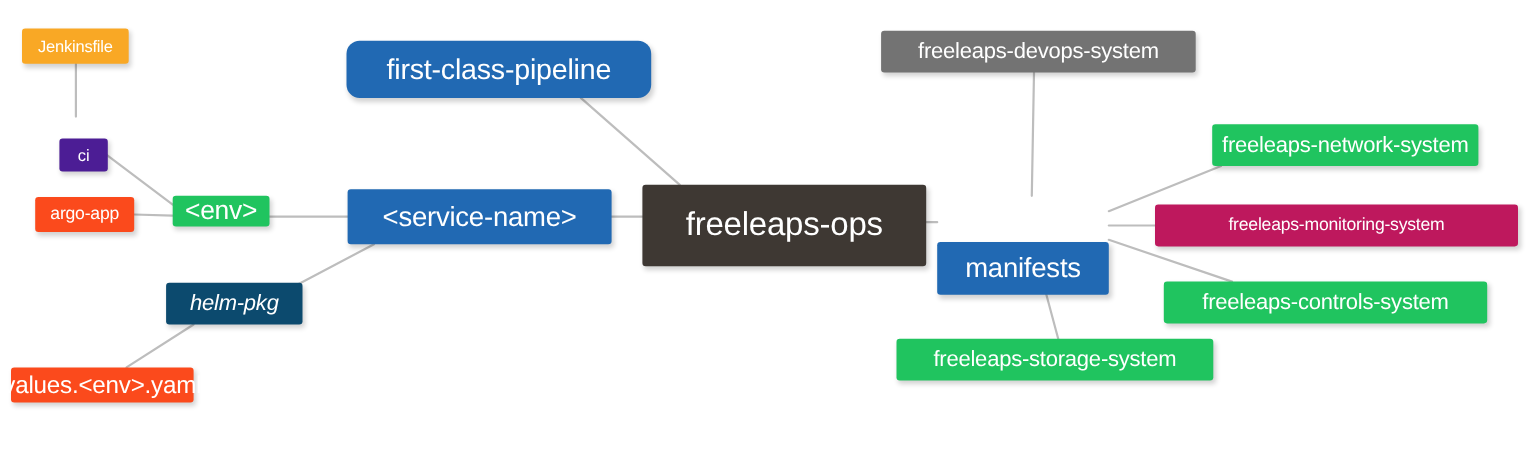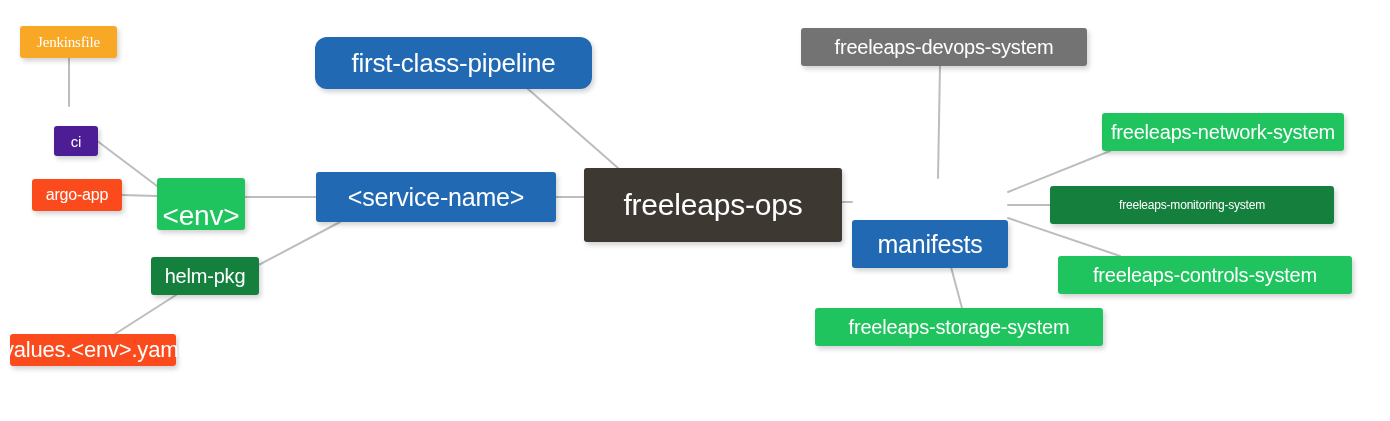--- a/index.html
+++ b/index.html
@@ -69,45 +69,45 @@
       </div>
       <div class="node" style="left: 316px; top: 172px; width: 240px; height: 50px; background: rgb(33, 105, 179); font-size: 25px;">
         <span class="node-label">&lt;service-name&gt;</span>
       </div>
       <div class="node" style="left: 852px; top: 178px; width: 156px; height: 48px; background: rgb(33, 105, 179); font-size: 25px; margin-top: 42px;">
         <span class="node-label">manifests</span>
       </div>
       <div class="node" style="left: 315px; top: 37px; width: 277px; height: 52px; background: rgb(33, 105, 179); font-size: 26px; border-radius: 12px;">
         <span class="node-label">first-class-pipeline</span>
       </div>
-      <div class="node" style="left: 157px; top: 178px; width: 88px; height: 52px; background: rgb(32, 196, 95); font-size: 28px; align-items: flex-end;">
+      <div class="node" style="left: 157px; top: 178px; width: 88px; height: 28px; background: rgb(32, 196, 95); font-size: 24px;">
         <span class="node-label">&lt;env&gt;</span>
       </div>
-      <div class="node" style="left: 151px; top: 257px; width: 108px; height: 38px; background: #15803d; font-size: 20px;">
+      <div class="node" style="left: 151px; top: 257px; width: 124px; height: 38px; background: #0c4a6e; font-size: 20px; font-style: italic;">
         <span class="node-label">helm-pkg</span>
       </div>
       <div class="node" style="left: 32px; top: 179px; width: 90px; height: 32px; background: rgb(251, 74, 28); font-size: 16px;">
         <span class="node-label">argo-app</span>
       </div>
       <div class="node" style="left: 54px; top: 106px; width: 44px; height: 30px; background: #4c1d95; font-size: 15px; margin-top: 20px;">
         <span class="node-label">ci</span>
       </div>
-      <div class="node" style="left: 20px; top: 26px; width: 97px; height: 32px; background: rgb(249, 168, 37); font-size: 15px; font-family: Liberation Serif, serif;">
+      <div class="node" style="left: 20px; top: 26px; width: 97px; height: 32px; background: rgb(249, 168, 37); font-size: 15px;">
         <span class="node-label">Jenkinsfile</span>
       </div>
       <div class="node" style="left: 10px; top: 334px; width: 166px; height: 32px; background: rgb(251, 74, 28); font-size: 22px;">
         <span class="node-label">values.&lt;env&gt;.yaml</span>
       </div>
       <div class="node" style="left: 801px; top: 28px; width: 286px; height: 38px; background: #737373; font-size: 20px;">
         <span class="node-label">freeleaps-devops-system</span>
       </div>
       <div class="node" style="left: 1054px; top: 113px; width: 242px; height: 38px; background: rgb(32, 196, 95); font-size: 20px; margin-left: 48px;">
         <span class="node-label">freeleaps-network-system</span>
       </div>
-      <div class="node" style="left: 1050px; top: 186px; width: 284px; height: 38px; background: #15803d; font-size: 12px;">
+      <div class="node" style="left: 1050px; top: 186px; width: 330px; height: 38px; background: #be185d; font-size: 16px;">
         <span class="node-label">freeleaps-monitoring-system</span>
       </div>
       <div class="node" style="left: 1058px; top: 256px; width: 294px; height: 38px; background: rgb(32, 196, 95); font-size: 20px;">
         <span class="node-label">freeleaps-controls-system</span>
       </div>
       <div class="node" style="left: 815px; top: 308px; width: 288px; height: 38px; background: rgb(32, 196, 95); font-size: 20px;">
         <span class="node-label">freeleaps-storage-system</span>
       </div>
     </div>
 </div>

